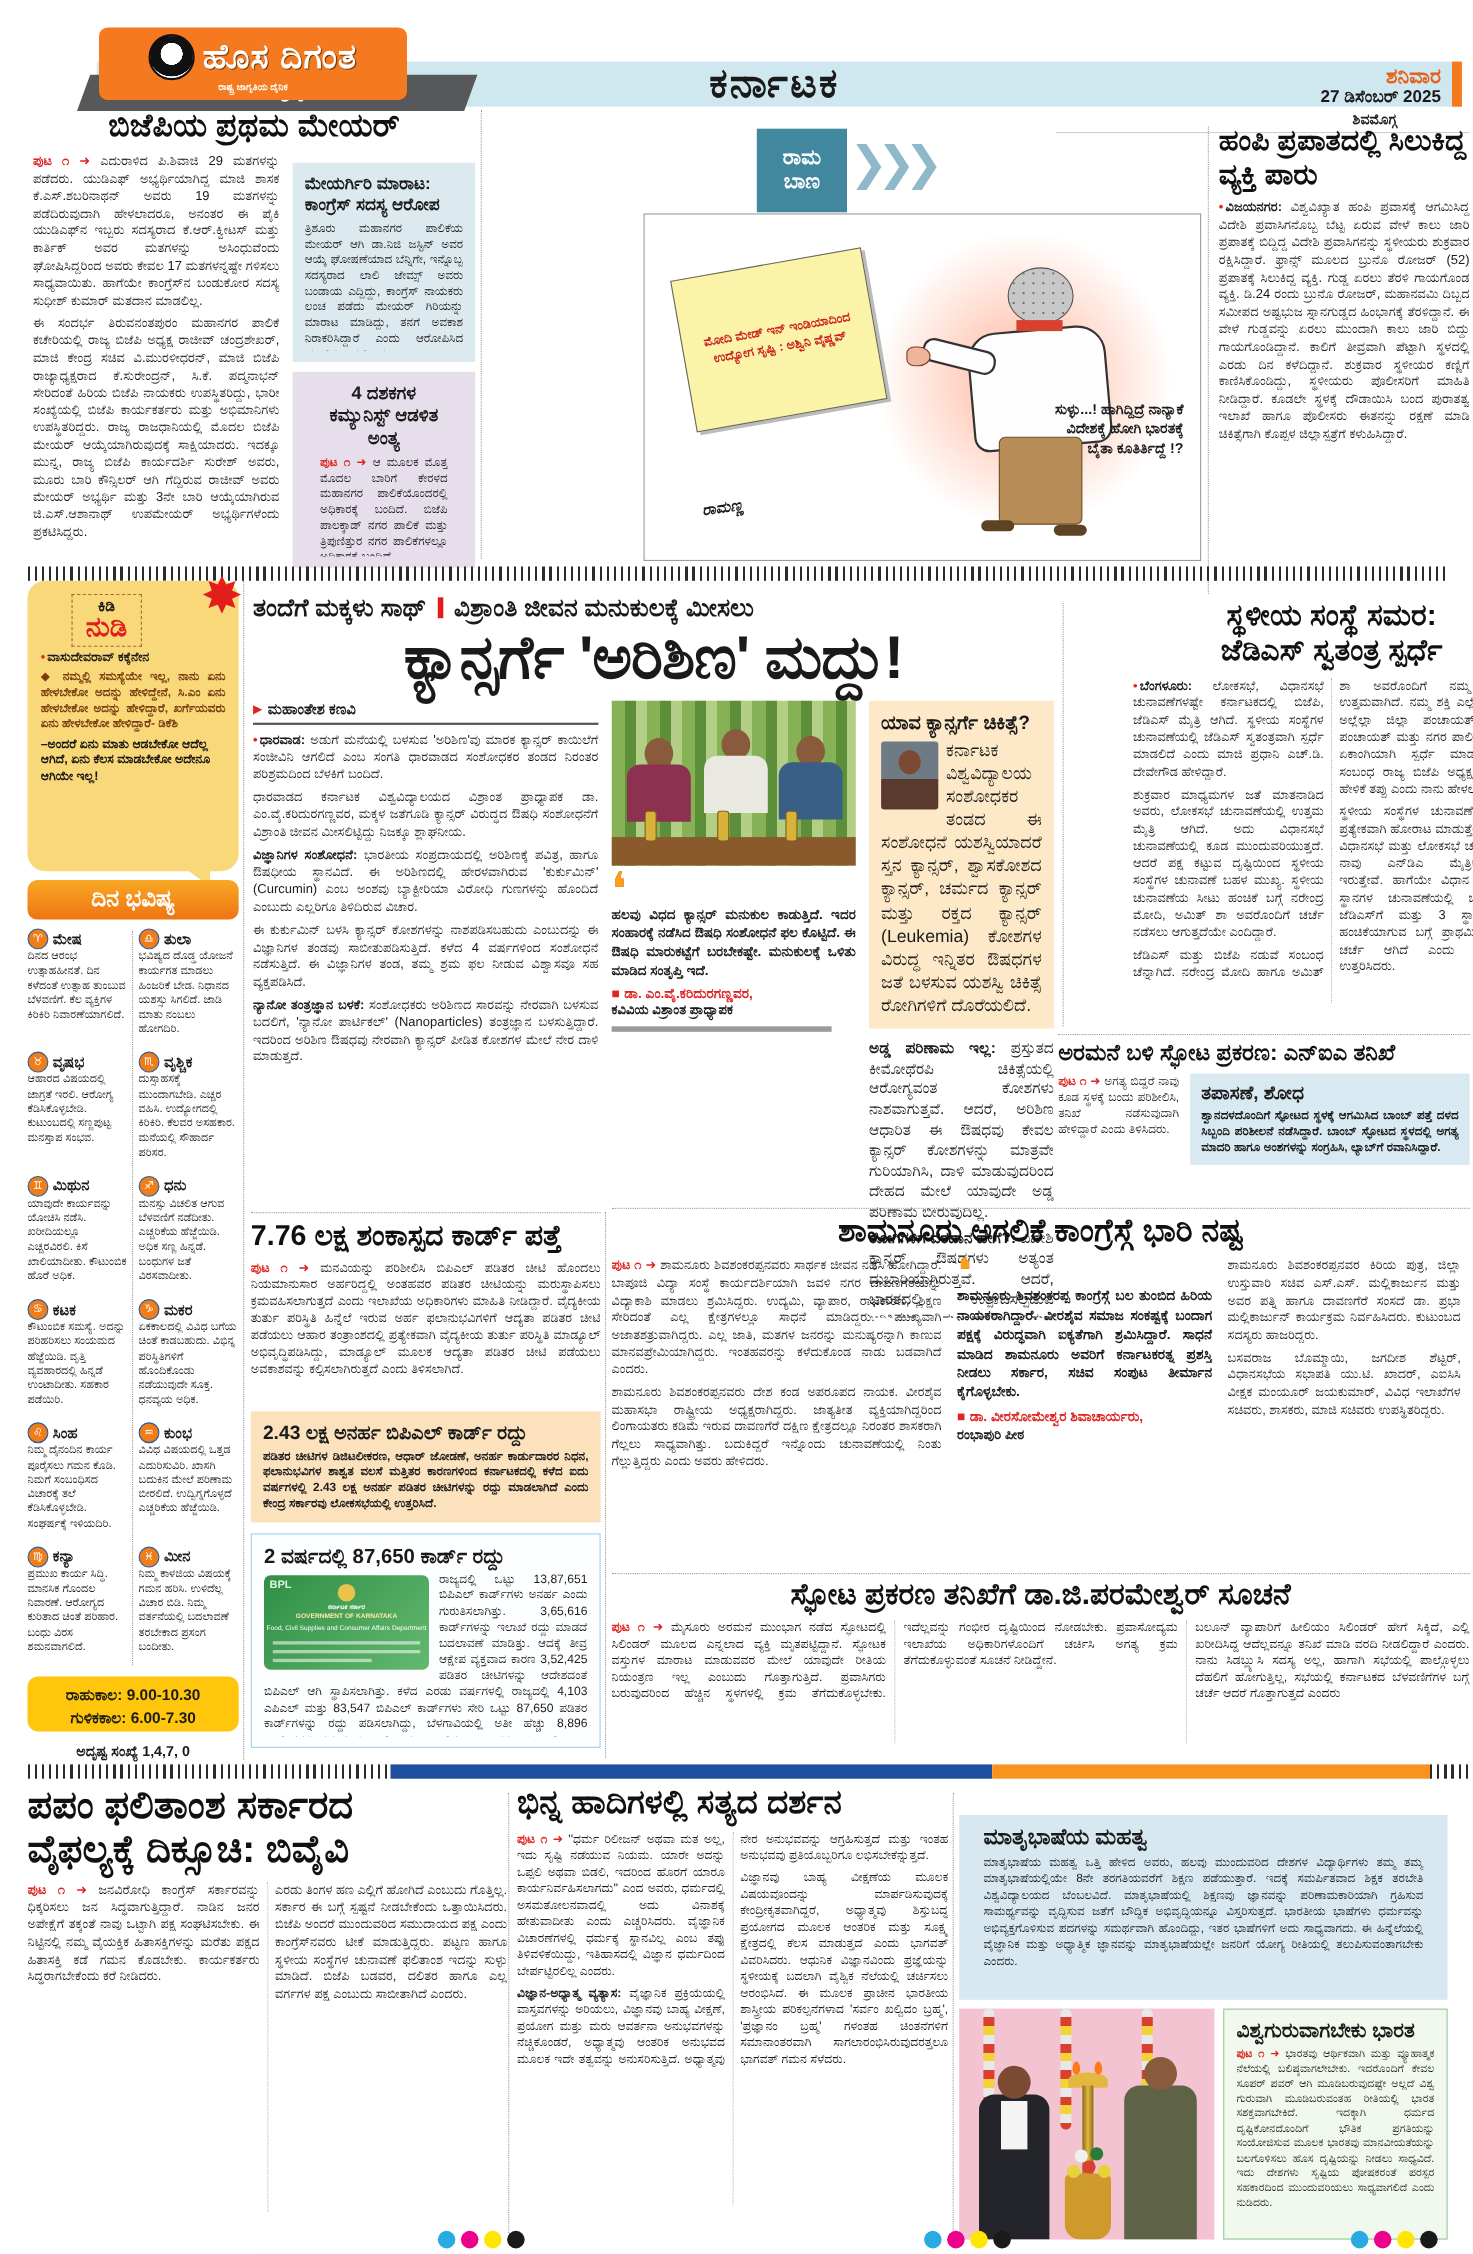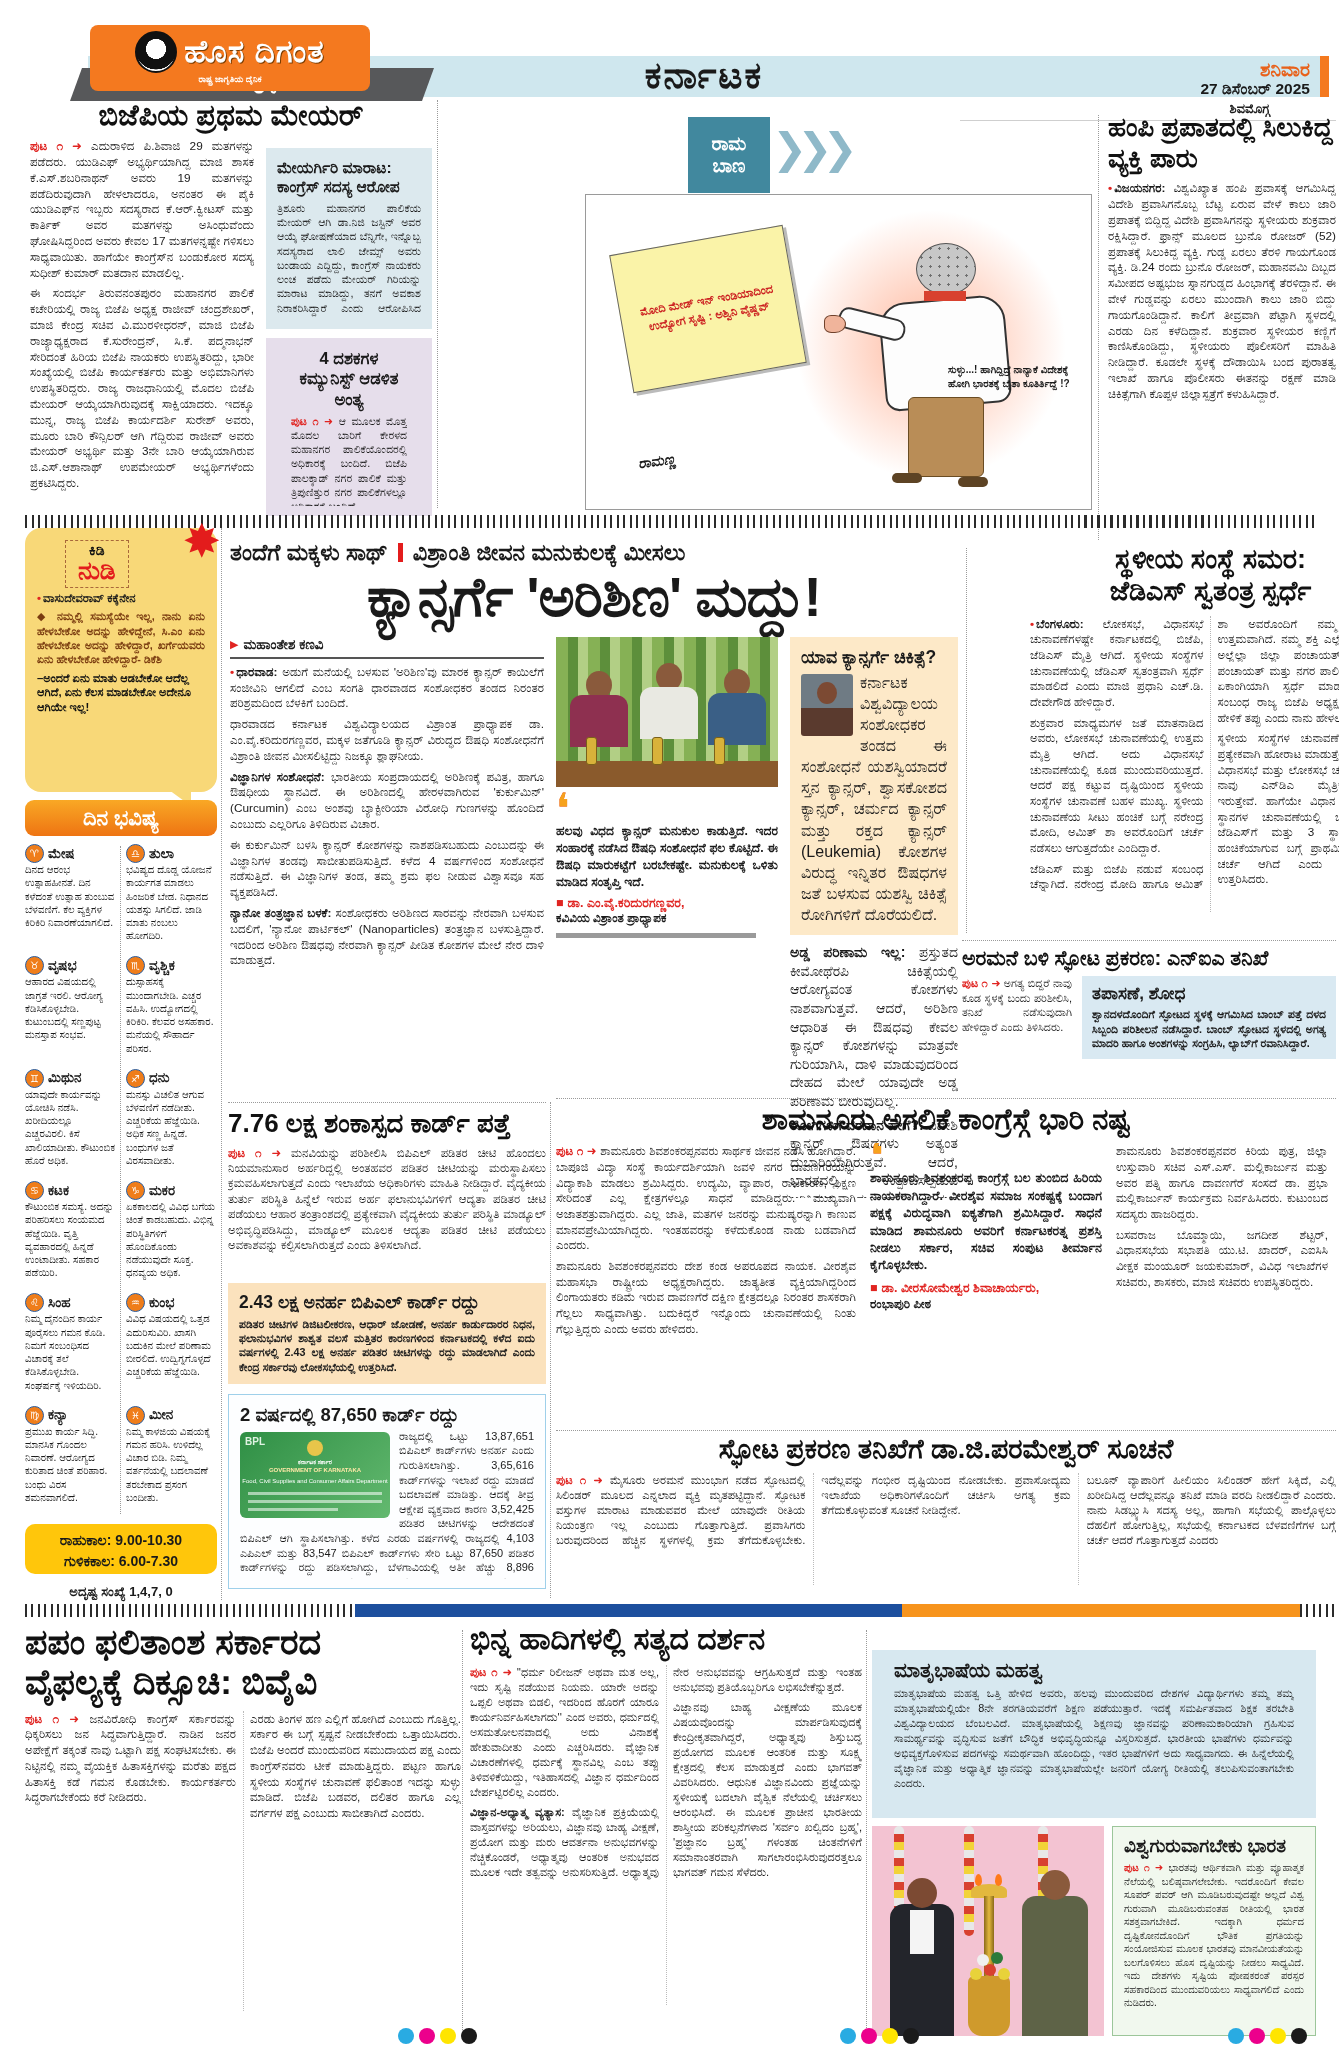--- a/index.html
+++ b/index.html
@@ -53,21 +53,21 @@
   
   .badge{left:688px;top:117px;width:82px;height:76px;background:#41889e;color:#fff;display:flex;flex-direction:column;
          align-items:center;justify-content:center;font-size:19px;font-weight:900;line-height:1.15;}
   .chev{left:772px;top:124px;font-size:42px;font-weight:900;color:#8fb9c9;letter-spacing:-10px;}
   .frame{left:585px;top:194px;width:505px;height:314px;border:1px solid #9a9a9a;background:#fff;}
   .glow{position:absolute;right:20px;top:10px;width:280px;height:280px;border-radius:50%;
         background:radial-gradient(circle,rgba(255,120,70,.55),rgba(255,120,70,0) 68%);}
   .note{position:absolute;left:34px;top:44px;width:158px;height:122px;background:#faf3a8;border:1px solid #666;
         transform:rotate(-10deg);box-shadow:3px 3px 0 #bbb;display:flex;align-items:center;justify-content:center;
         padding:8px;color:#cc2222;font-weight:800;font-size:11.5px;text-align:center;line-height:1.35;}
-  .cap{position:absolute;left:362px;top:168px;width:128px;font-size:10px;font-weight:800;text-align:left;line-height:1.4;}
+  .cap{position:absolute;left:362px;top:168px;width:128px;font-size:13px;font-weight:800;text-align:right;line-height:1.4;}
   .sig{position:absolute;left:52px;top:258px;font-size:14px;font-weight:700;font-style:italic;transform:rotate(-8deg);}
   .fig-head{position:absolute;left:330px;top:48px;width:58px;height:50px;border-radius:50%;background:#c7c7c7;
             background-image:radial-gradient(#6f6f6f 1.2px,transparent 1.3px);background-size:9px 9px;border:1px solid #555;}
   .fig-band{position:absolute;left:338px;top:96px;width:42px;height:10px;background:#d8412f;}
   .fig-shirt{position:absolute;left:296px;top:104px;width:122px;height:104px;background:#fdfdfd;border:2px solid #333;
              border-radius:26px 26px 14px 14px;transform:rotate(-5deg);}
   .fig-arm{position:absolute;left:252px;top:118px;width:64px;height:18px;background:#fdfdfd;border:2px solid #333;border-radius:10px;transform:rotate(14deg);}
   .fig-hand{position:absolute;left:238px;top:120px;width:20px;height:16px;background:#f0b49b;border:1px solid #70422c;border-radius:40% 60% 60% 40%;}
   .fig-pants{position:absolute;left:322px;top:202px;width:74px;height:78px;background:#b98d57;border:1px solid #6a4c23;border-radius:6px;}
   .fig-shoe{position:absolute;left:306px;top:278px;width:30px;height:10px;background:#5d4324;border-radius:5px;}

